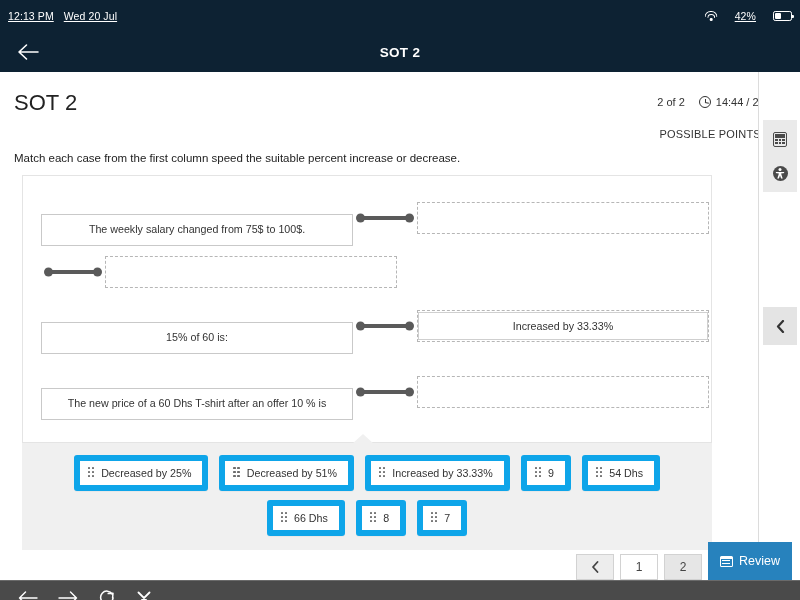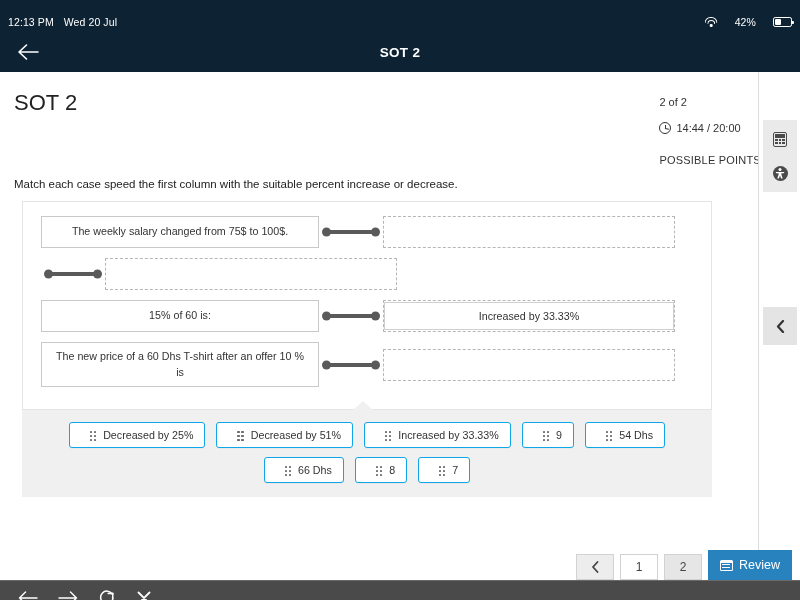--- a/index.html
+++ b/index.html
@@ -6,22 +6,22 @@
   html, body {
     width: 800px; height: 600px;
     font-family: "Liberation Sans", sans-serif;
     background: #ffffff;
     overflow: hidden;
   }
 
   
   .statusbar {
     height: 18px; background: #0d2233; color: #ffffff;
-    display: flex; align-items: flex-start; justify-content: space-between;
-    padding: 16px 8px; font-size: 10.5px; letter-spacing: .1px;
+    display: flex; align-items: center; justify-content: space-between;
+    padding: 16px 8px; font-size: 10.5px; letter-spacing: .1px; text-decoration: underline;
   }
   .sb-left { display: flex; gap: 10px; align-items: center; }
   .sb-right { display: flex; gap: 17px; align-items: center; }
   .wifi-icon { display: inline-block; width: 13px; height: 10px; position: relative; }
   .wifi-icon i {
     position: absolute; left: 50%; transform: translateX(-50%);
     border: 1.4px solid #fff; border-bottom: none;
     border-radius: 40px 40px 0 0; background: none;
   }
   .wifi-icon i:nth-child(1) { width: 13px; height: 6px; top: 0px; }
@@ -57,22 +57,22 @@
   
   .page { position: relative; height: 508px; background: #fff; }
 
   .titlerow {
     display: flex; align-items: flex-start; justify-content: space-between;
     padding: 18px 20px 0 14px;
   }
   .page-title { font-size: 22px; color: #222; font-weight: 400; }
   .meta-wrap { text-align: right; padding-top: 6px; }
   .meta-top {
-    display: flex; align-items: flex-start; justify-content: flex-end; gap: 14px;
-    font-size: 11px; color: #333; flex-direction: column;
+    display: flex; align-items: flex-end; justify-content: flex-end; gap: 14px;
+    font-size: 11px; color: #333;
   }
   .meta-timer { display: flex; align-items: center; gap: 5px; }
   .clock-icon {
     width: 12px; height: 12px; border: 1.3px solid #333; border-radius: 50%;
     position: relative; display: inline-block;
   }
   .clock-icon::before, .clock-icon::after {
     content: ""; position: absolute; background: #333; left: 50%; top: 50%;
     transform-origin: 0 0;
   }
@@ -89,23 +89,23 @@
   
   .card {
     margin: 9px 0 0 22px; width: 690px; background: #fff;
     border: 1px solid #e4e4e4; padding: 14px 0 20px 0;
   }
   .match-row {
     display: flex; align-items: center; margin-bottom: 10px; padding-left: 18px;
   }
   .match-row:last-child { margin-bottom: 2px; }
   .left-box {
-    width: 278px; min-height: 32px; border: 1px solid #c9c9c9; background: #fff;
+    width: 312px; min-height: 32px; border: 1px solid #c9c9c9; background: #fff;
     display: flex; align-items: center; justify-content: center; text-align: center;
-    font-size: 10.7px; color: #333; padding: 6px 10px; line-height: 1.45;
+    font-size: 10.7px; color: #333; padding: 6px 10px; line-height: 1.45; margin-top: 24px;
   }
   .left-box.tall { min-height: 46px; }
   .connector {
     width: 64px; height: 32px; display: flex; align-items: center; justify-content: center;
     position: relative;
   }
   .connector .bar { width: 54px; height: 4px; background: #5a5a5a; border-radius: 2px; }
   .connector .dot {
     width: 9px; height: 9px; border-radius: 50%; background: #5a5a5a;
     position: absolute; top: 50%; transform: translateY(-50%);
@@ -129,23 +129,23 @@
   .tray-arrow {
     position: absolute; top: -9px; left: 330px; width: 0; height: 0;
     border-left: 11px solid transparent; border-right: 11px solid transparent;
     border-bottom: 10px solid #f0f0f0;
   }
   .tray {
     background: #f0f0f0; padding: 12px 10px 14px 10px;
     display: flex; flex-wrap: wrap; justify-content: center; gap: 9px 11px;
   }
   .chip {
-    background: #fff; border: 1px solid #0ea5e9; border-radius: 3px;
-    padding: 6px 11px 6px 20px; font-size: 10.7px; color: #333;
-    display: inline-flex; align-items: flex-end; gap: 7px; cursor: grab;
+    background: #fff; border: 6px solid #0ea5e9; border-radius: 3px;
+    padding: 6px 11px 6px 8px; font-size: 10.7px; color: #333;
+    display: inline-flex; align-items: flex-start; gap: 7px; cursor: grab;
     box-shadow: 0 1px 0 rgba(0,0,0,.03);
   }
   .grip {
     display: grid; grid-template-columns: 2.3px 2.3px; grid-auto-rows: 2.3px;
     gap: 1.7px;
   }
   .grip i { background: #6d6d6d; width: 2.3px; height: 2.3px; border-radius: .4px; }
 
   
   .rail {
@@ -191,21 +191,21 @@
     position: absolute; right: 8px; bottom: 0px; display: flex; align-items: flex-end; gap: 6px;
   }
   .pg-btn {
     width: 38px; height: 26px; background: #ededed; border: 1px solid #d2d2d2;
     display: flex; align-items: center; justify-content: center;
     font-size: 12px; color: #444; cursor: pointer;
   }
   .pg-btn.active { background: #fff; }
   .pg-btn.num2 { background: #e6e6e6; }
   .review-btn {
-    height: 30px; background: #2782bd; color: #fff; border: none;
+    height: 38px; background: #2782bd; color: #fff; border: none;
     display: flex; align-items: center; gap: 6px; padding: 0 12px;
     font-size: 12.5px; cursor: pointer;
   }
   .review-icon {
     width: 13px; height: 11px; border: 1.5px solid #fff; border-top-width: 3.5px;
     border-radius: 1.5px; position: relative;
   }
   .review-icon::before {
     content: ""; position: absolute; left: 1.2px; top: 1.4px;
     width: 8px; height: 1.4px; background: #fff;
@@ -258,21 +258,21 @@
         <span>2 of 2</span>
         <span class="meta-timer">
           <span class="clock-icon"></span>
           <span>14:44 / 20:00</span>
         </span>
       </div>
       <div class="meta-points">POSSIBLE POINTS: 75</div>
     </div>
   </div>
 
-  <div class="prompt">Match each case speed the first column with the suitable percent increase or decrease.</div>
+  <div class="prompt">Match each case from the first column speed the suitable percent increase or decrease.</div>
 
   <div class="card">
 
     <div class="match-row">
       <div class="left-box">The weekly salary changed from 75$ to 100$.</div>
       <div class="connector">
         <span class="dot l"></span>
         <span class="bar"></span>
         <span class="dot r"></span>
       </div>

